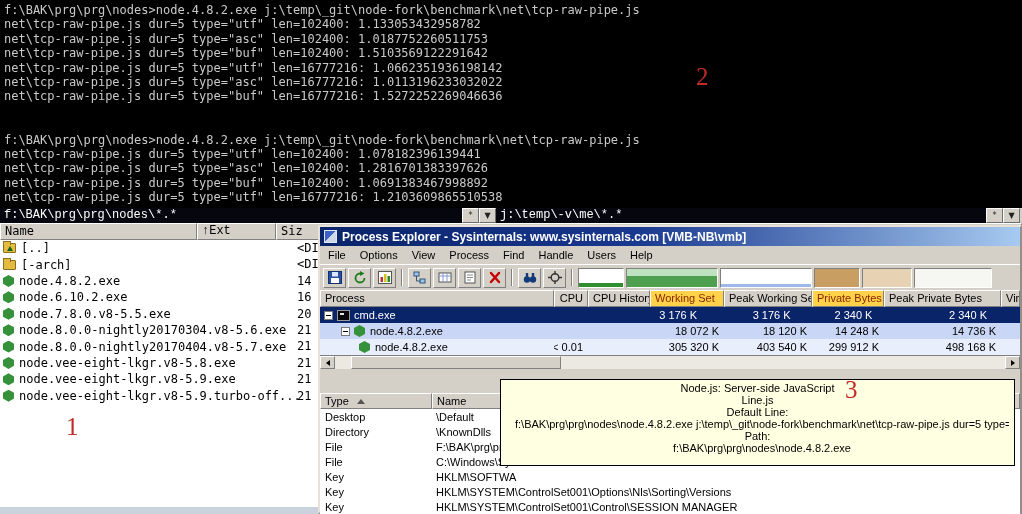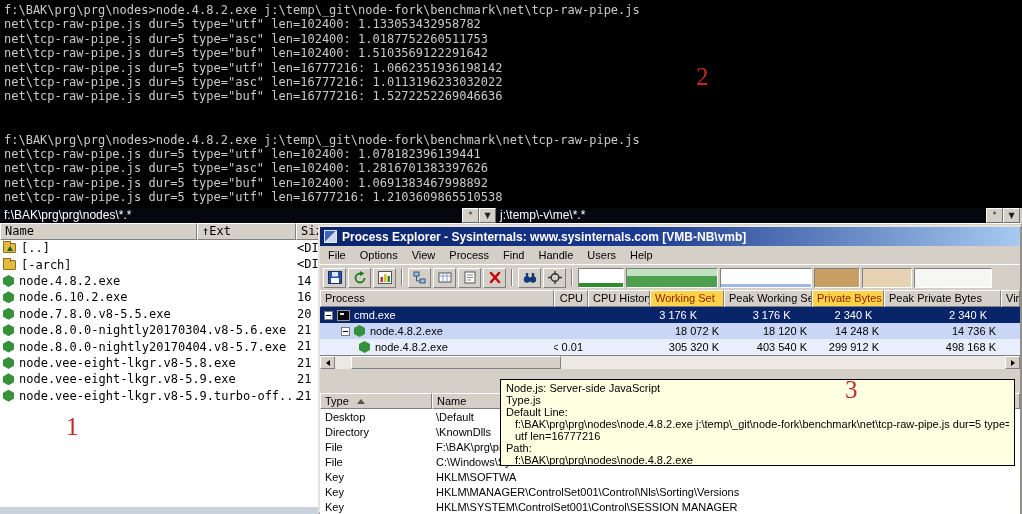--- a/index.html
+++ b/index.html
@@ -10,32 +10,32 @@
   
   .terminal { position:absolute; left:0; top:0; width:1022px; height:208px;
               background:#000; padding:3px 0 12px 4px;
               font-family:"DejaVu Sans Mono", monospace; font-size:12px;
               color:#c9c9c9; }
   .tline { height:14.4px; line-height:14.4px; white-space:pre; }
 
   
   .fm { position:absolute; left:0; top:208px; width:1022px; height:306px; background:#fff; }
   .fm-pathbars { display:flex; height:15px; background:#d4d0c8; }
-  .fm-path { background:#06060f; color:#fff; font-family:Liberation Sans, sans-serif;
+  .fm-path { background:#06060f; color:#fff; font-family:Liberation Mono, monospace;
              font-size:12px; line-height:15px; padding:0 4px; overflow:hidden; white-space:nowrap; }
   .fm-path.lp { width:462px; }
   .fm-path.rp { width:490px; }
   .fm-btn { width:17px; height:15px; background:#d4d0c8; border:1px solid;
             border-color:#fff #6f6f6f #6f6f6f #fff; font-size:8px; line-height:11px;
             text-align:center; color:#222; padding:0; font-family:"DejaVu Sans", sans-serif; }
   .fm-cols { display:flex; height:17px; background:#d4d0c8; font-family:"DejaVu Sans Mono", monospace; font-size:12px; }
   .fm-col { border:1px solid; border-color:#fff #808080 #808080 #fff; padding:0 4px;
             line-height:15px; overflow:hidden; white-space:nowrap; }
   .fm-col.name { width:197px; }
-  .fm-col.ext  { width:99px; }
+  .fm-col.ext  { width:79px;font-family:Liberation Mono, monospace; }
   .fm-col.siz  { flex:1; }
   .fm-list { background:#fff; }
   .fm-row { position:relative; display:flex; align-items:center; height:16.4px;
             padding-left:3px; font-family:"DejaVu Sans Mono", monospace; font-size:12px;
             color:#000; white-space:nowrap; }
   .fm-size { position:absolute; left:297px; top:0; line-height:16.4px; }
   .fm-bottom { position:absolute; bottom:0; left:0; width:318px; height:7px; background:#c9d2dd; }
 
   .icon-folder, .icon-updir { width:13px; height:10px; background:#e4bb3e; border:1px solid #8a6d1f;
             border-radius:1px; position:relative; margin-right:5px; flex:none; }
@@ -113,21 +113,21 @@
               border-bottom:5px solid #555; margin-left:8px; }
   .pe-lower { background:#fff; }
   .lp-row { display:flex; height:15px; align-items:center; white-space:nowrap; }
   .lp-type { width:112px; padding-left:5px; overflow:hidden; flex:none; }
   .lp-name { flex:1; padding-left:4px; overflow:hidden; }
 
   
   .tooltip { position:absolute; left:500px; top:379px; width:515px; height:87px;
              background:#ffffe1; border:1px solid #000; z-index:40;
              font-size:11px; padding:2px 5px; color:#000; }
-  .tt-line { height:12px; line-height:12px; white-space:nowrap; overflow:hidden; }
+  .tt-line { height:12px; line-height:12px; white-space:nowrap; overflow:hidden;text-align:center; }
   .tt-ind { padding-left:9px; }
 
   
   .ann { position:absolute; z-index:100; color:#c22a2a; font-family:"Liberation Serif", serif;
          font-size:25px; line-height:25px; }
   .a1 { left:66px; top:414px; }
   .a2 { left:696px; top:64px; }
   .a3 { left:845px; top:377px; }
 </style>
 </head>
@@ -403,35 +403,34 @@
       <div class="lp-row">
           <span class="lp-type">File</span>
           <span class="lp-name">C:\Windows\Sys</span>
         </div>
       <div class="lp-row">
           <span class="lp-type">Key</span>
           <span class="lp-name">HKLM\SOFTWA</span>
         </div>
       <div class="lp-row">
           <span class="lp-type">Key</span>
-          <span class="lp-name">HKLM\MANAGER\ControlSet001\Control\Nls\Sorting\Versions</span>
+          <span class="lp-name">HKLM\SYSTEM\ControlSet001\Options\Nls\Sorting\Versions</span>
         </div>
       <div class="lp-row">
           <span class="lp-type">Key</span>
           <span class="lp-name">HKLM\SYSTEM\ControlSet001\Control\SESSION MANAGER</span>
         </div>
     </div>
   </div>
 
   <div class="tooltip">
     <div class="tt-line">Node.js: Server-side JavaScript</div>
-    <div class="tt-line">Type.js</div>
+    <div class="tt-line">Line.js</div>
     <div class="tt-line">Default Line:</div>
     <div class="tt-line tt-ind">f:\BAK\prg\prg\nodes\node.4.8.2.exe j:\temp\_git\node-fork\benchmark\net\tcp-raw-pipe.js dur=5 type=</div>
-    <div class="tt-line tt-ind">utf len=16777216</div>
     <div class="tt-line">Path:</div>
     <div class="tt-line tt-ind">f:\BAK\prg\prg\nodes\node.4.8.2.exe</div>
   </div>
 
   <div class="ann a1">1</div>
   <div class="ann a2">2</div>
   <div class="ann a3">3</div>
 
 </div>
 

